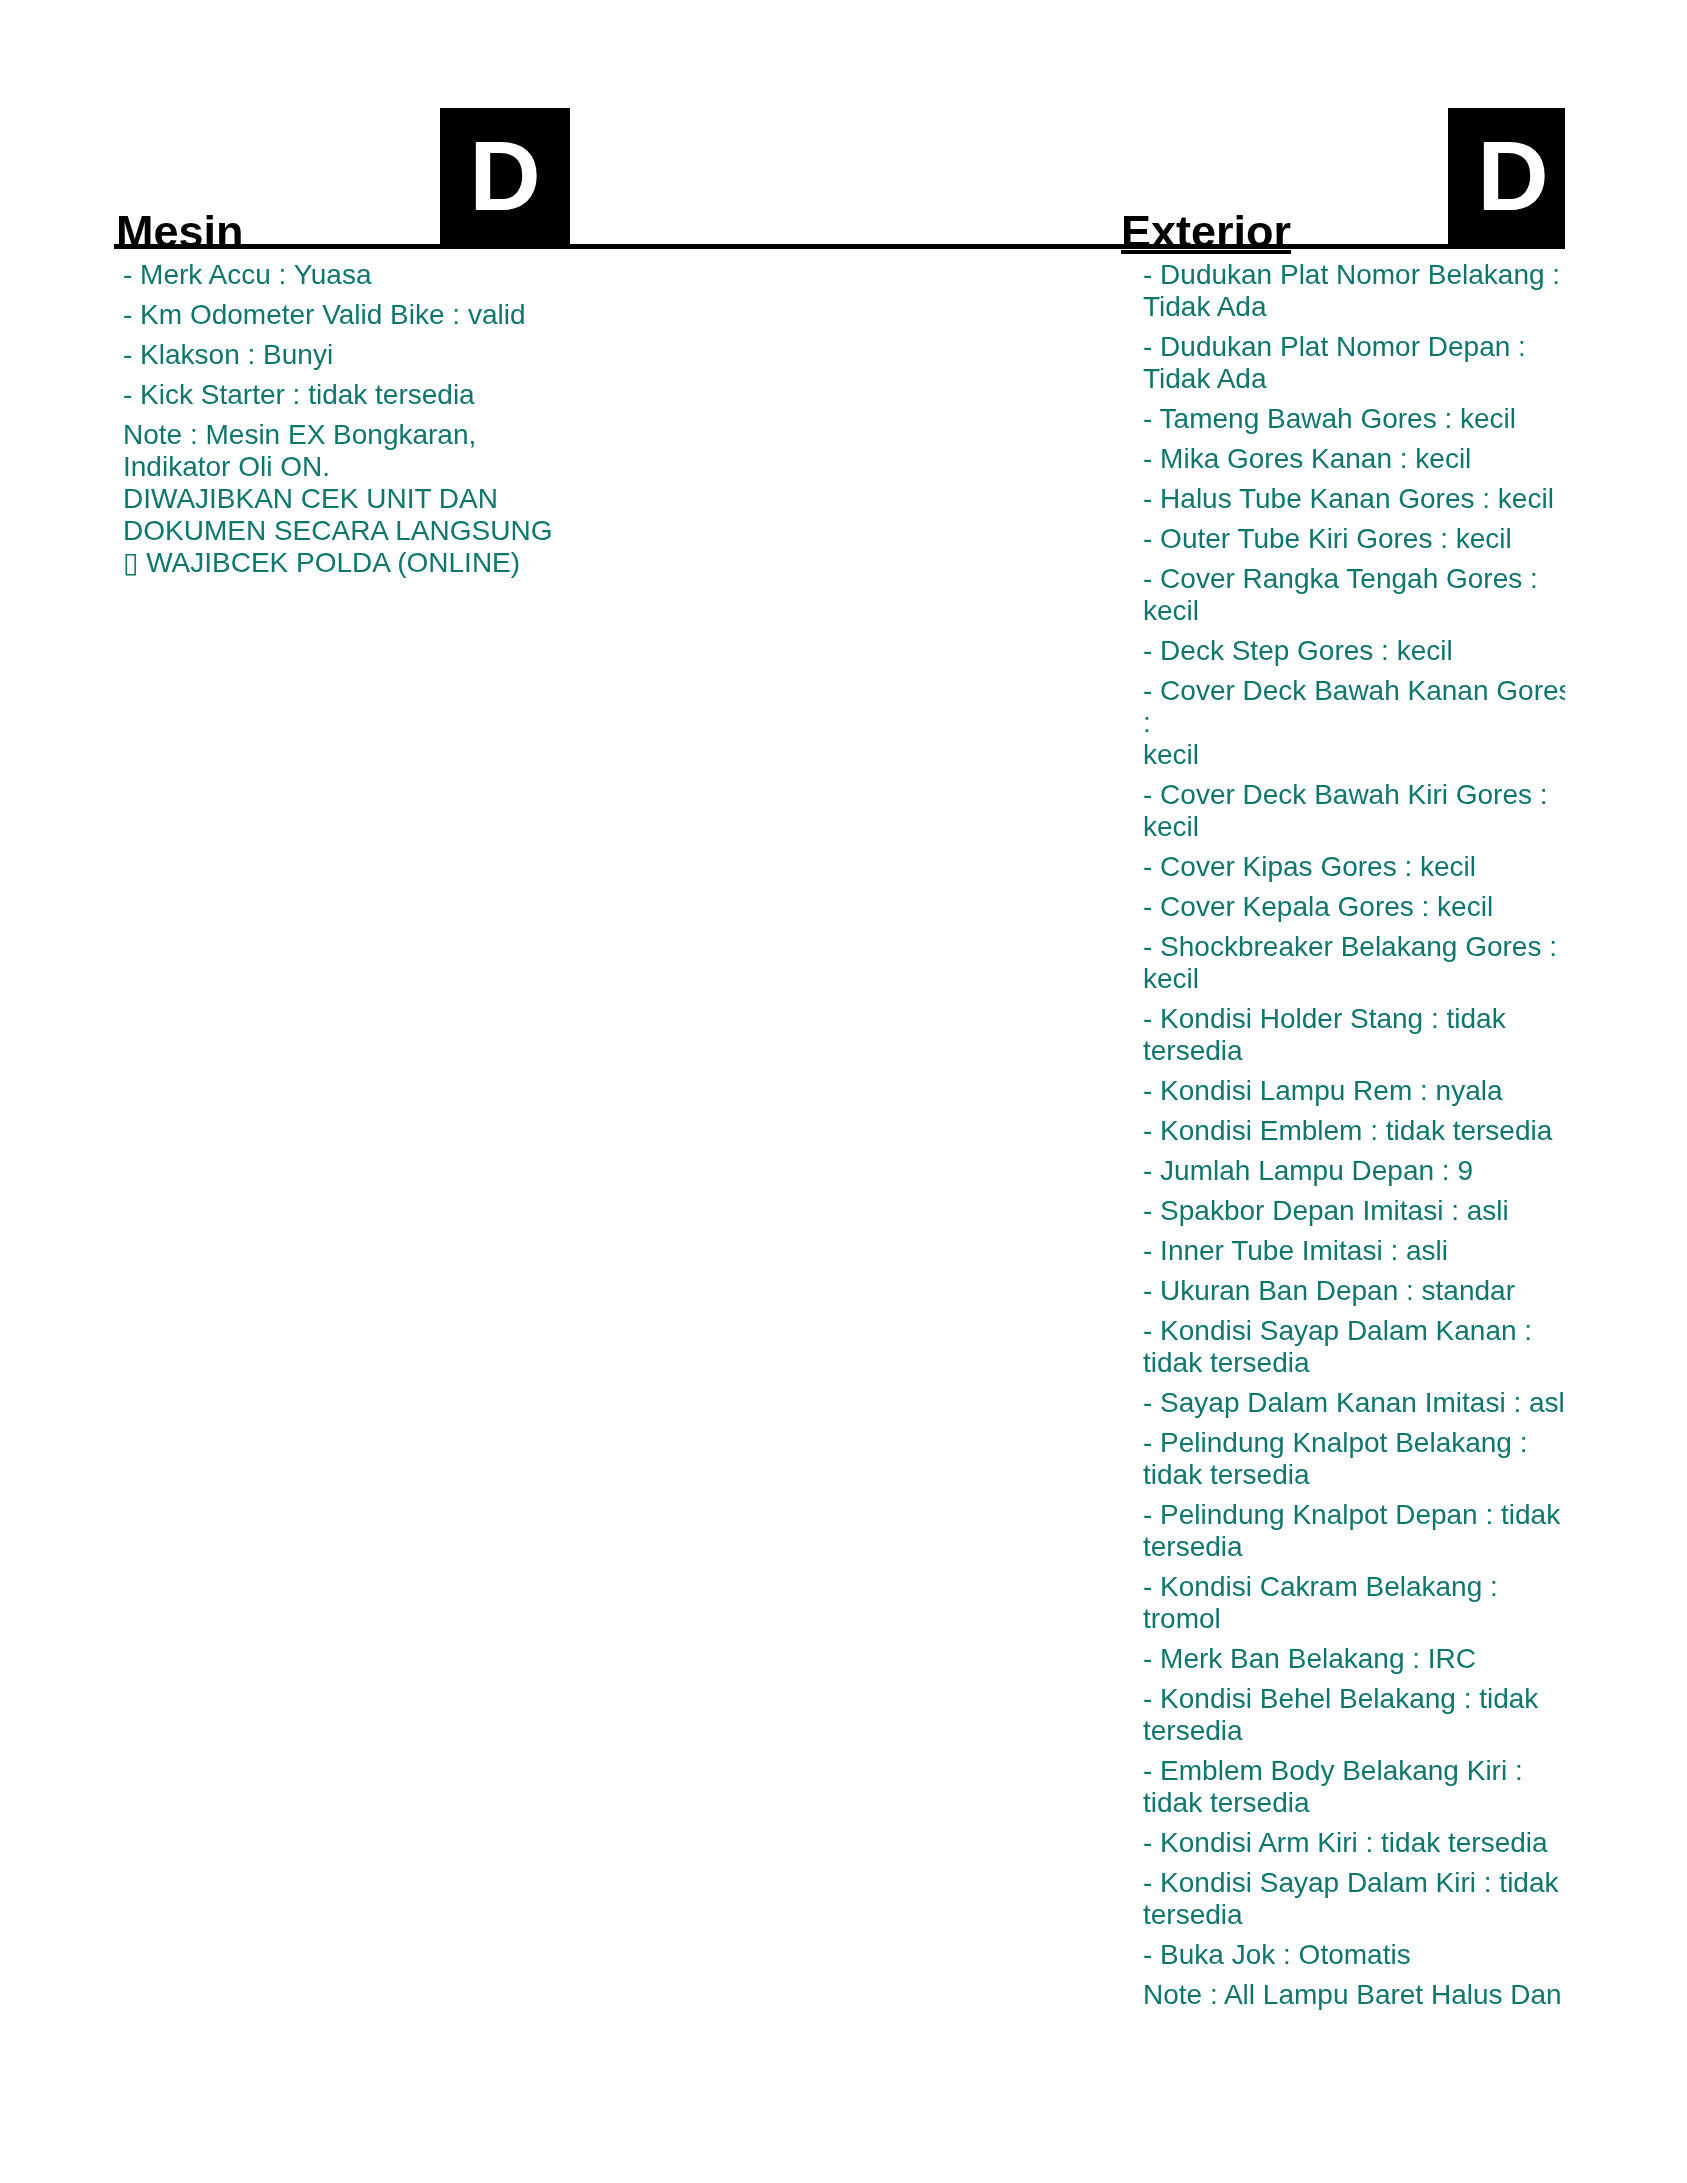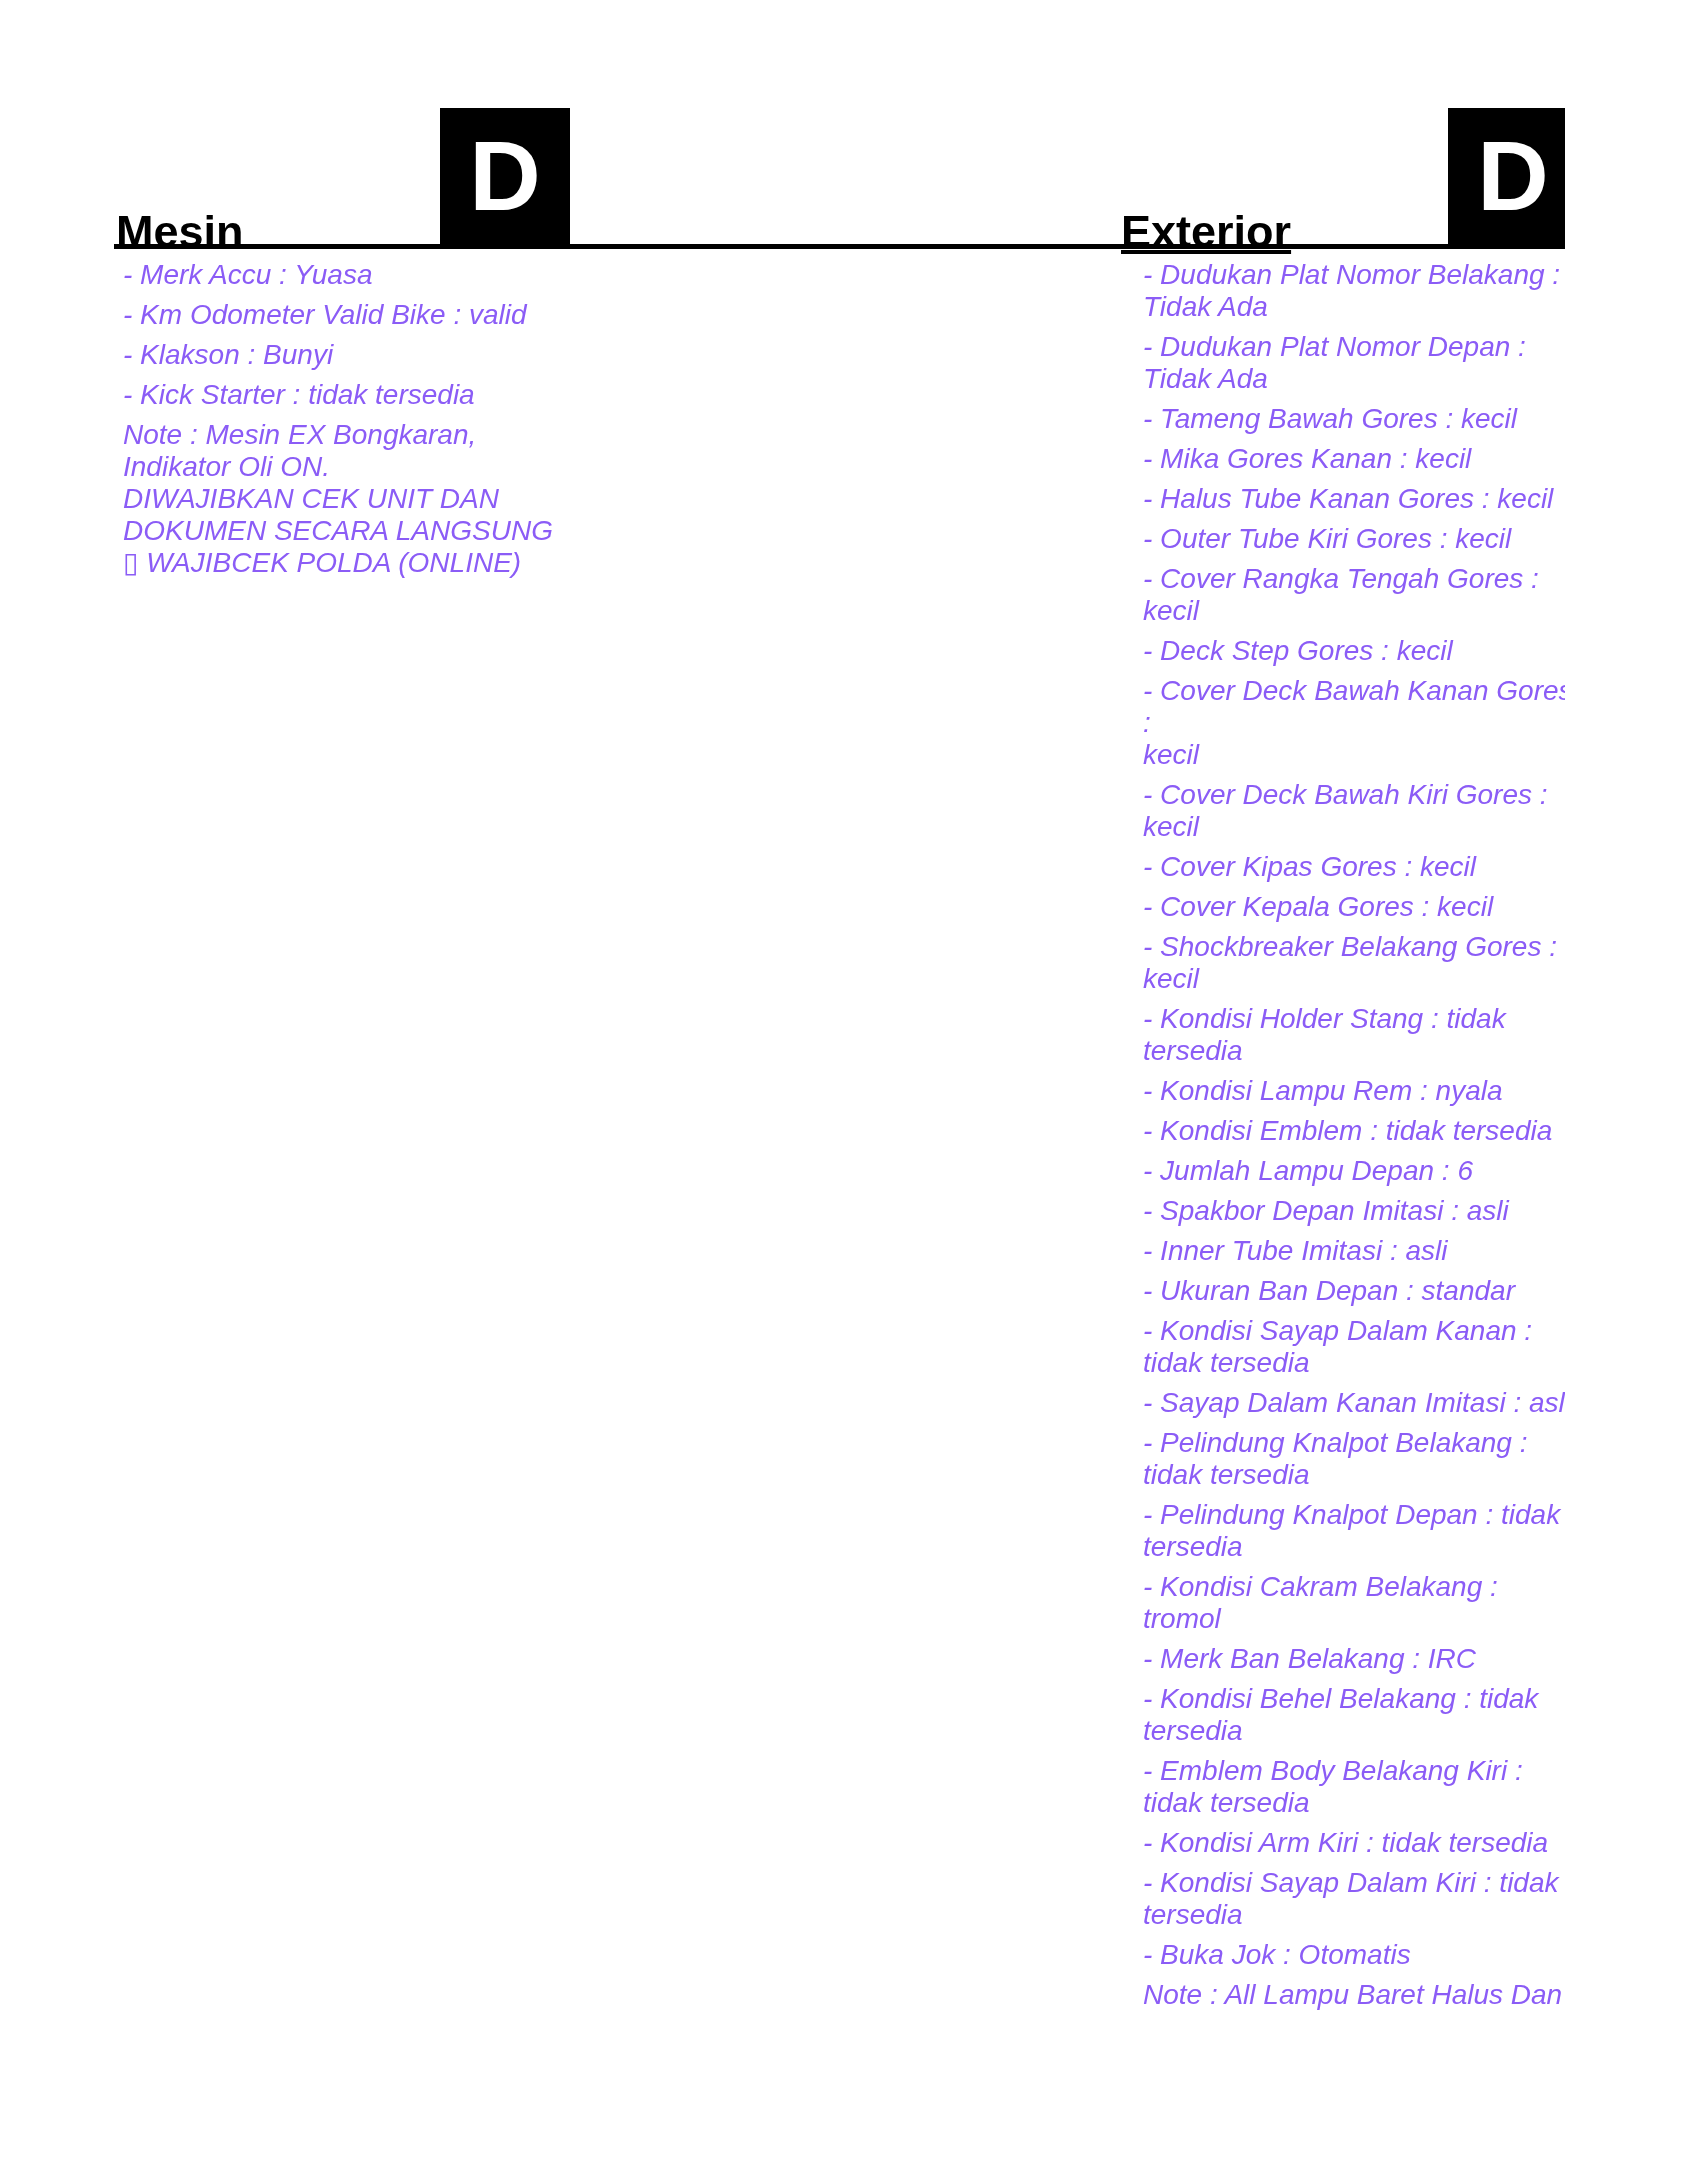--- a/index.html
+++ b/index.html
@@ -60,23 +60,22 @@
     position: absolute;
     top: 259px;
     width: 434px;
   }
   .items-left { left: 123px; }
   .items-right { left: 1129px; margin-left: 14px; }
   .item {
     font-size: 28px;
     line-height: 32px;
     margin: 0 0 8px 0;
-    color: #8b5cf6;
+    color: #0f766e;
     white-space: pre-line;
-    font-style: italic;
   }
 </style>
 </head>
 <body>
 
 <div class="page">
 
   <div class="header-rule"></div>
 
   <h1 class="section-title title-mesin">Mesin</h1>
@@ -122,21 +121,21 @@
       <div class="item">- Cover Deck Bawah Kiri Gores :
 kecil</div>
       <div class="item">- Cover Kipas Gores : kecil</div>
       <div class="item">- Cover Kepala Gores : kecil</div>
       <div class="item">- Shockbreaker Belakang Gores :
 kecil</div>
       <div class="item">- Kondisi Holder Stang : tidak
 tersedia</div>
       <div class="item">- Kondisi Lampu Rem : nyala</div>
       <div class="item">- Kondisi Emblem : tidak tersedia</div>
-      <div class="item">- Jumlah Lampu Depan : 6</div>
+      <div class="item">- Jumlah Lampu Depan : 9</div>
       <div class="item">- Spakbor Depan Imitasi : asli</div>
       <div class="item">- Inner Tube Imitasi : asli</div>
       <div class="item">- Ukuran Ban Depan : standar</div>
       <div class="item">- Kondisi Sayap Dalam Kanan :
 tidak tersedia</div>
       <div class="item">- Sayap Dalam Kanan Imitasi : asli</div>
       <div class="item">- Pelindung Knalpot Belakang :
 tidak tersedia</div>
       <div class="item">- Pelindung Knalpot Depan : tidak
 tersedia</div>

